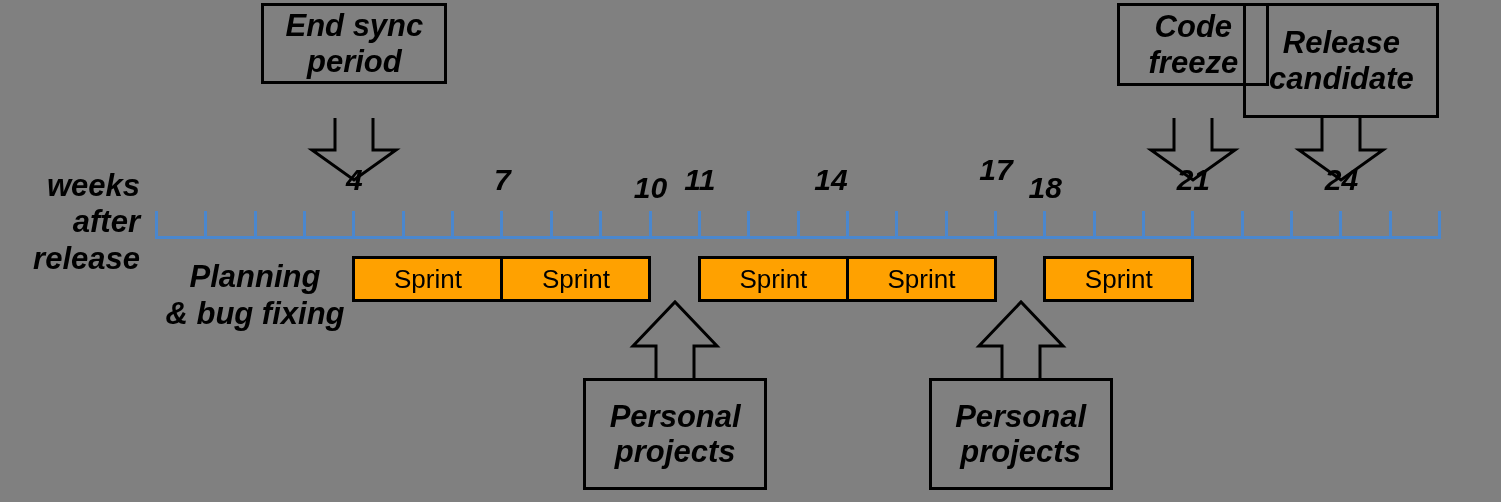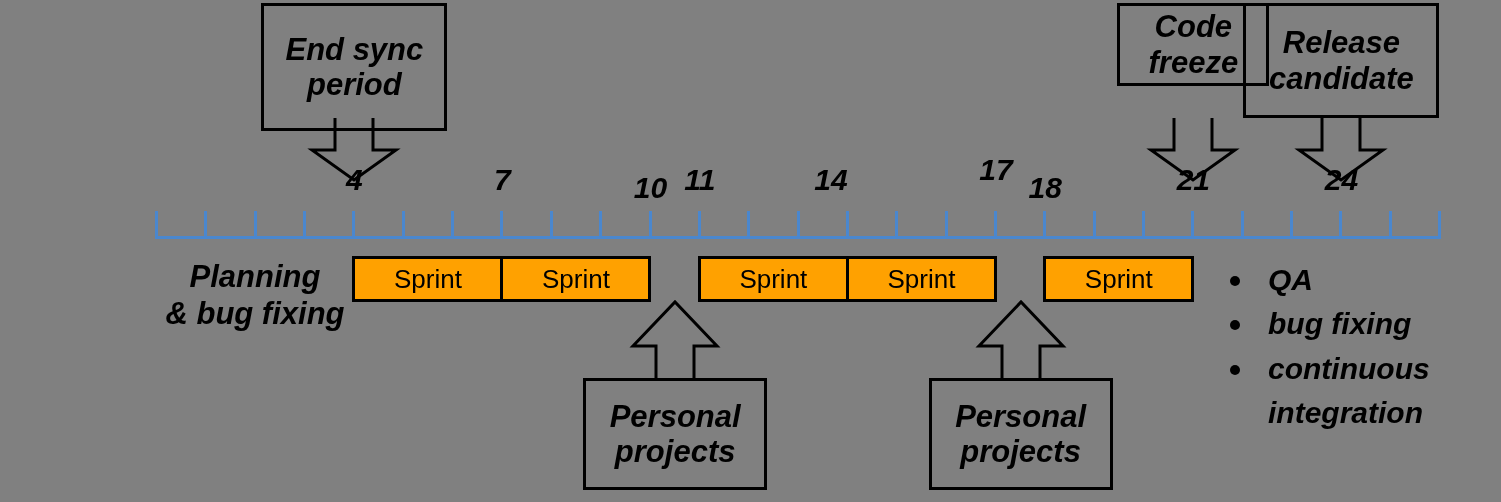--- a/index.html
+++ b/index.html
@@ -167,20 +167,23 @@
       <div class="tick-label" style="left: 502.45px; top: 163px;">7</div>
       <div class="tick-label" style="left: 650.5px; top: 171px;">10</div>
       <div class="tick-label" style="left: 699.85px; top: 163px; text-align: right;">11</div>
       <div class="tick-label" style="left: 831px; top: 163px;">14</div>
       <div class="tick-label" style="left: 995.95px; top: 153px;">17</div>
       <div class="tick-label" style="left: 1045.3px; top: 163px; margin-top: 8px;">18</div>
       <div class="tick-label" style="left: 1193.35px; top: 163px;">21</div>
       <div class="tick-label" style="left: 1341.4px; top: 163px;">24</div>
     </div>
 
+  <div id="weeks-label" style="left: 0px; top: 168px; width: 140px;">weeks
+after
+release</div>
 
   <div id="planning-label" style="left: 160px; top: 258px; width: 190px;">Planning
 &amp; bug fixing</div>
 
   <div id="sprints-layer">
       <div class="sprint" style="left: 352.4px; top: 256px; width: 151.05px; height: 46px;">
         <span>Sprint</span>
       </div>
       <div class="sprint" style="left: 500.45px; top: 256px; width: 151.05px; height: 46px;">
         <span>Sprint</span>
@@ -190,21 +193,21 @@
       </div>
       <div class="sprint" style="left: 845.9px; top: 256px; width: 151.05px; height: 46px;">
         <span>Sprint</span>
       </div>
       <div class="sprint" style="left: 1043.3px; top: 256px; width: 151.05px; height: 46px;">
         <span>Sprint</span>
       </div>
     </div>
 
   <div id="callouts-layer">
-      <div class="callout top" style="white-space: pre-line; left: 261.4px; top: 3px; width: 186px; height: 128px;">End sync
+      <div class="callout top" style="white-space: pre-line; left: 261.4px; top: 3px; width: 186px; height: 81px;">End sync
 period</div>
       <svg class="arrow-svg" width="92" height="70" style="left: 308.4px; top: 114px;">
         <polyline points="27,4 27,36 4,36 46,66 88,36 65,36 65,4" fill="none" stroke="#000" stroke-width="3" stroke-linejoin="miter"></polyline>
       </svg>
       <div class="callout top" style="white-space: pre-line; left: 1117.35px; top: 3px; width: 152px; height: 83px;">Code
 freeze</div>
       <svg class="arrow-svg" width="92" height="70" style="left: 1147.35px; top: 114px;">
         <polyline points="27,4 27,36 4,36 46,66 88,36 65,36 65,4" fill="none" stroke="#000" stroke-width="3" stroke-linejoin="miter"></polyline>
       </svg>
       <div class="callout top" style="white-space: pre-line; left: 1243.4px; top: 3px; width: 196px; height: 115px;">Release
@@ -217,20 +220,14 @@
       <svg class="arrow-svg" width="92" height="84" style="left: 629.175px; top: 298px;">
         <polyline points="27,80 27,48 4,48 46,4 88,48 65,48 65,80" fill="none" stroke="#000" stroke-width="3" stroke-linejoin="miter"></polyline>
       </svg>
       <div class="callout bottom" style="white-space: pre-line; left: 928.625px; top: 378px; width: 184px; height: 112px;">Personal
 projects</div>
       <svg class="arrow-svg" width="92" height="84" style="left: 974.625px; top: 298px;">
         <polyline points="27,80 27,48 4,48 46,4 88,48 65,48 65,80" fill="none" stroke="#000" stroke-width="3" stroke-linejoin="miter"></polyline>
       </svg>
     </div>
 
-  <ul id="bullets" style="left: 1222px; top: 258px; width: 265px;">
-      <li><span class="bullet-dot"></span><span>QA</span></li>
-      <li><span class="bullet-dot"></span><span>bug fixing</span></li>
-      <li><span class="bullet-dot"></span><span>continuous
-integration</span></li>
-    </ul>
 
 </div>
 
 </body></html>

